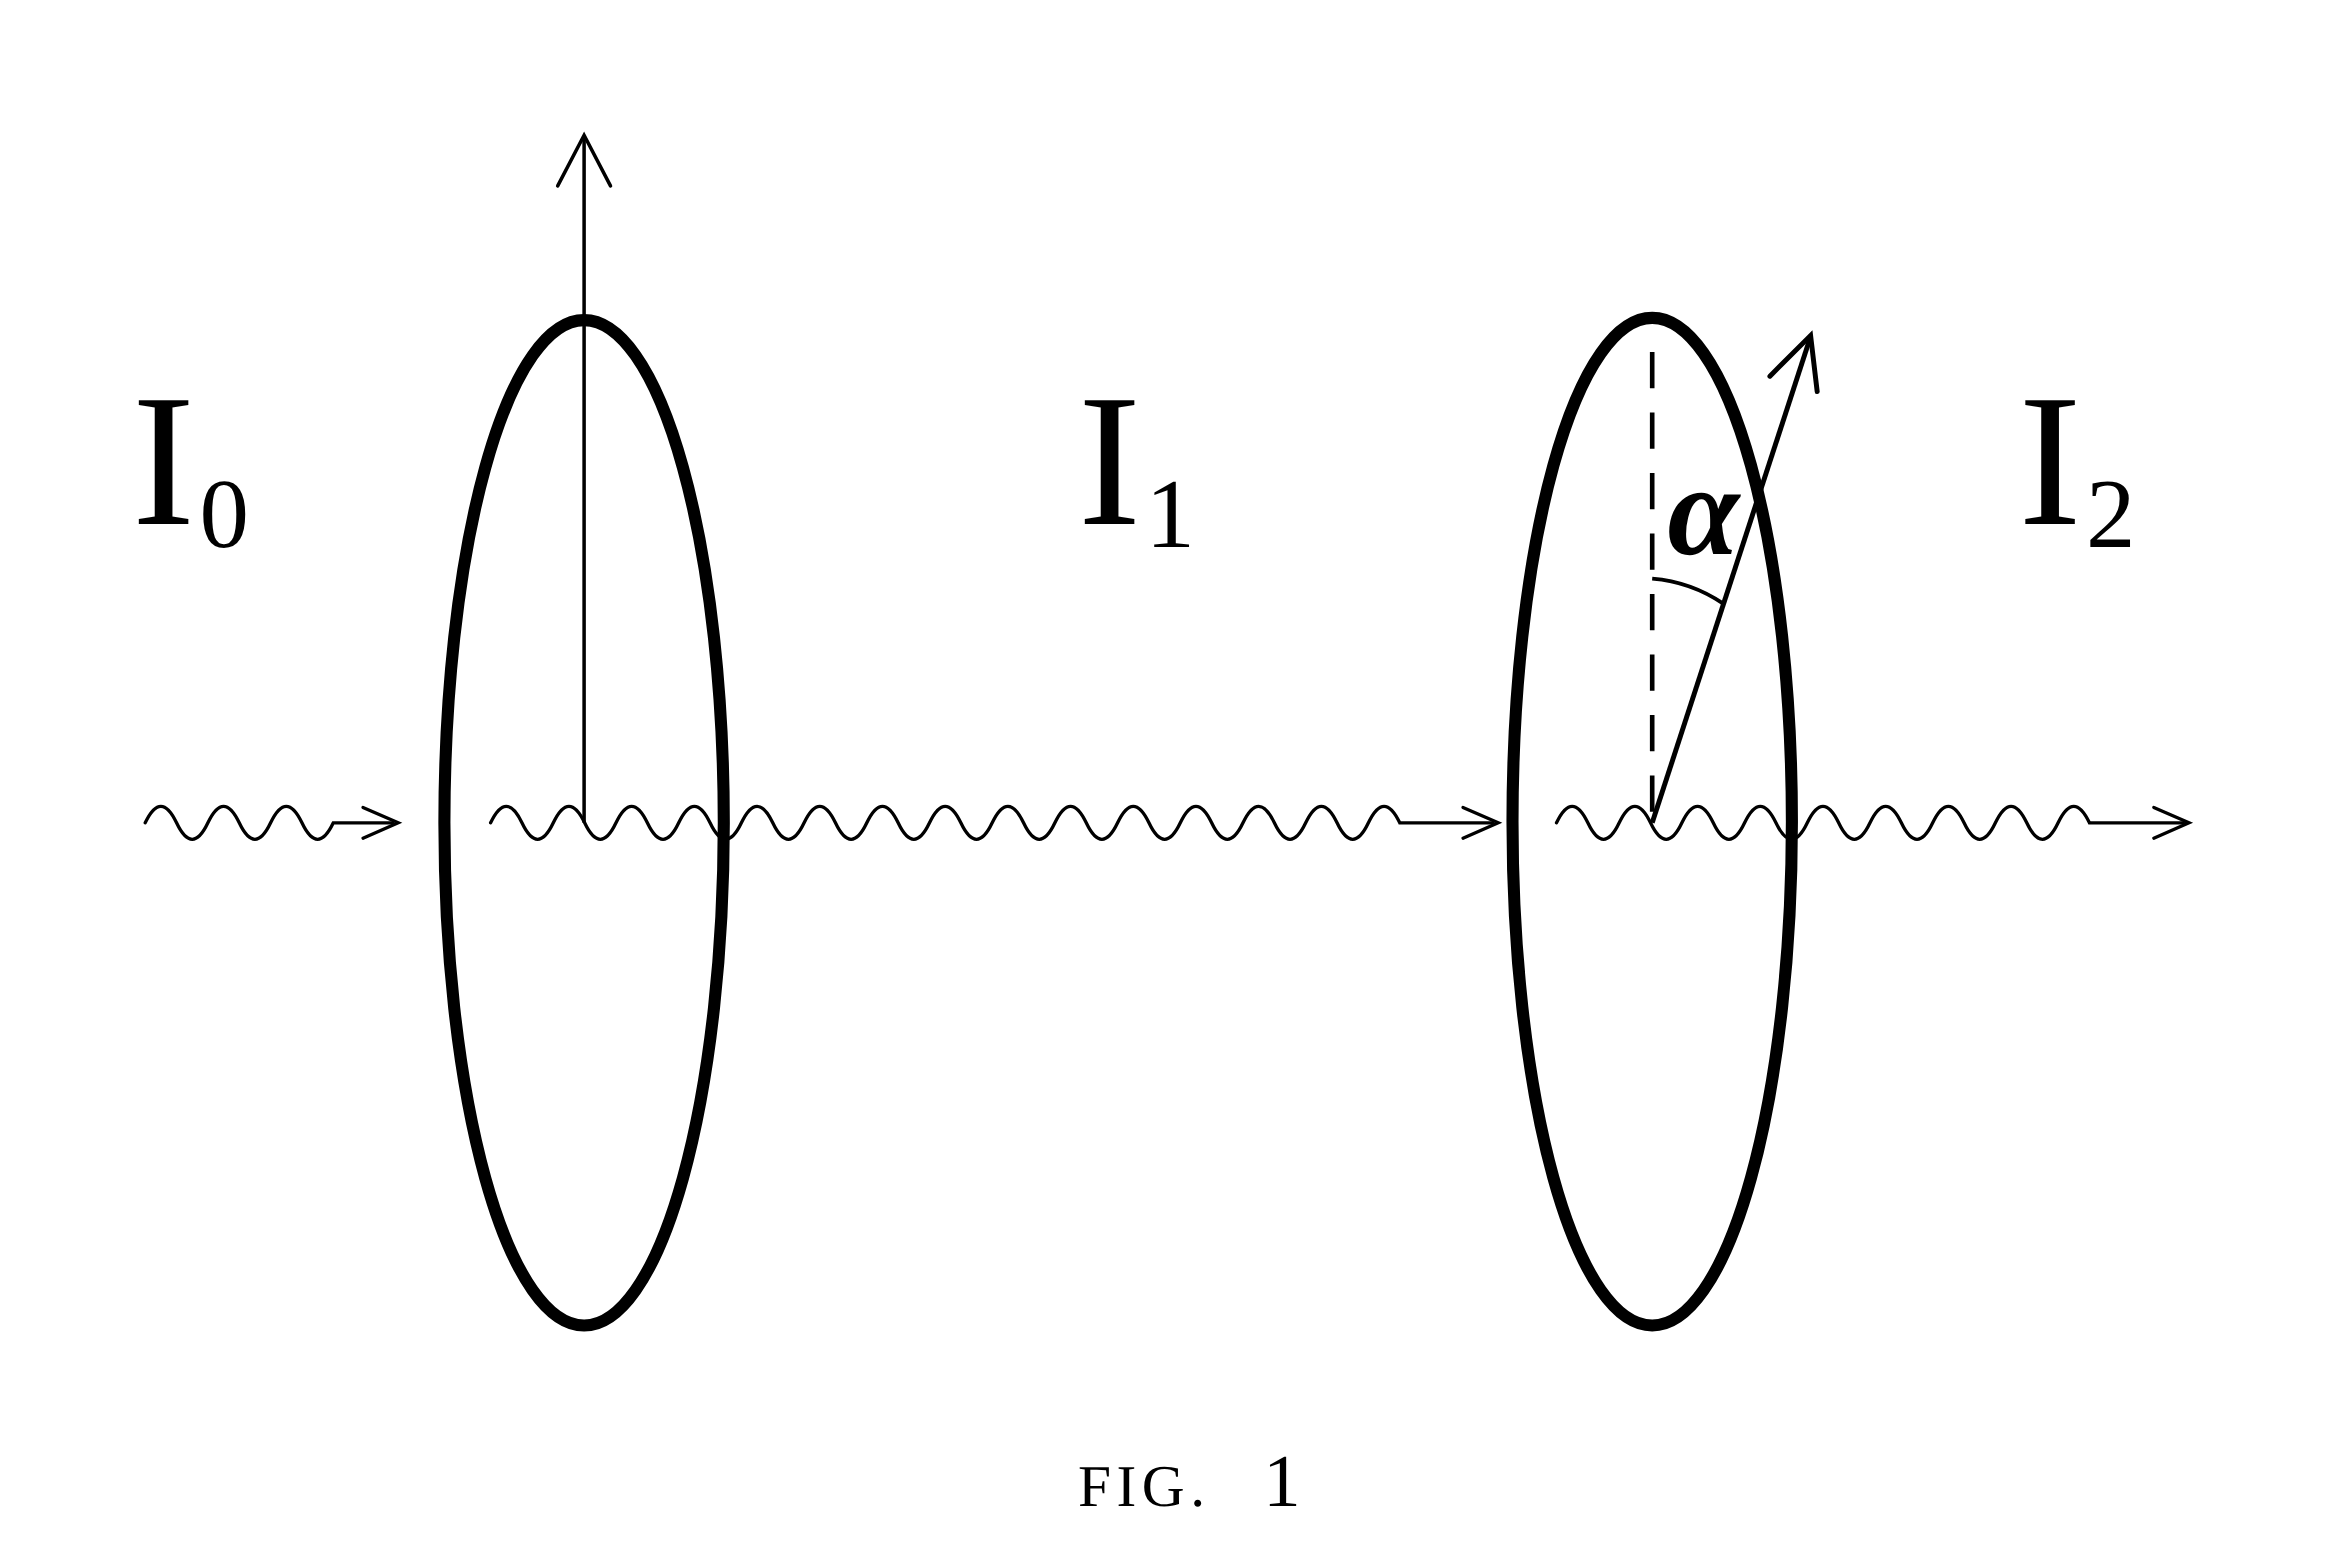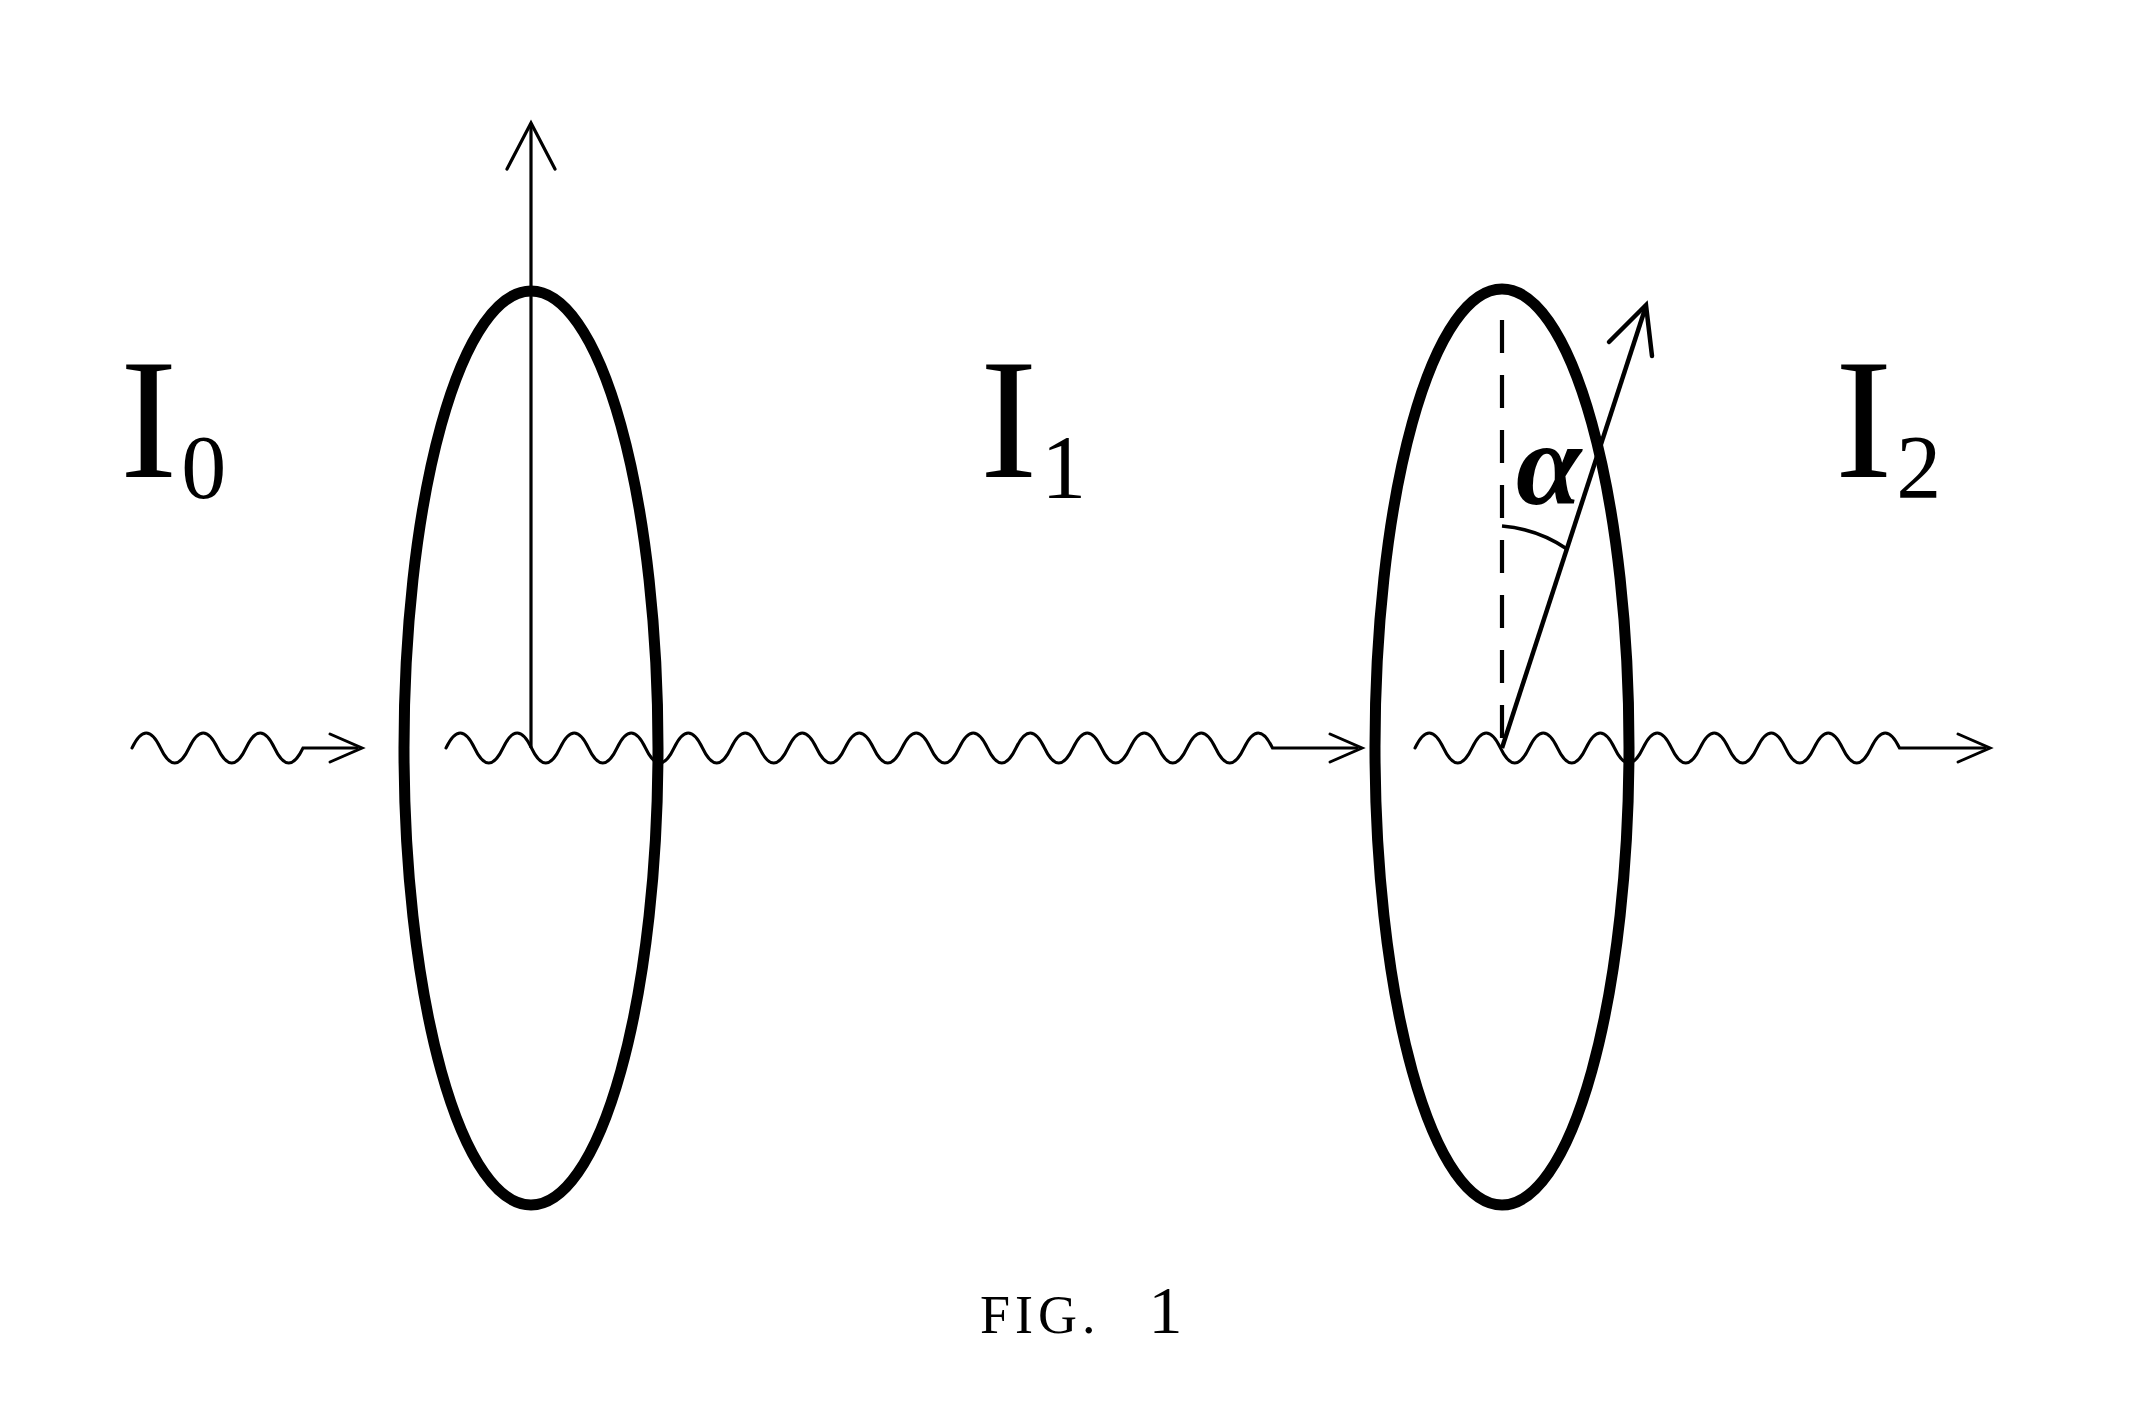--- a/index.html
+++ b/index.html
@@ -40,20 +40,21 @@
     font-size: 118px;
     line-height: 1;
     font-weight: bold;
     font-style: italic;
   }
   .caption {
     position: absolute;
     display: flex;
     align-items: baseline;
     line-height: 1;
+    margin-top: 36px;
   }
   .caption .fig-word {
     font-size: 54px;
     letter-spacing: 5px;
   }
   .caption .fig-num {
     font-size: 68px;
     margin-left: 48px;
   }
 </style>

